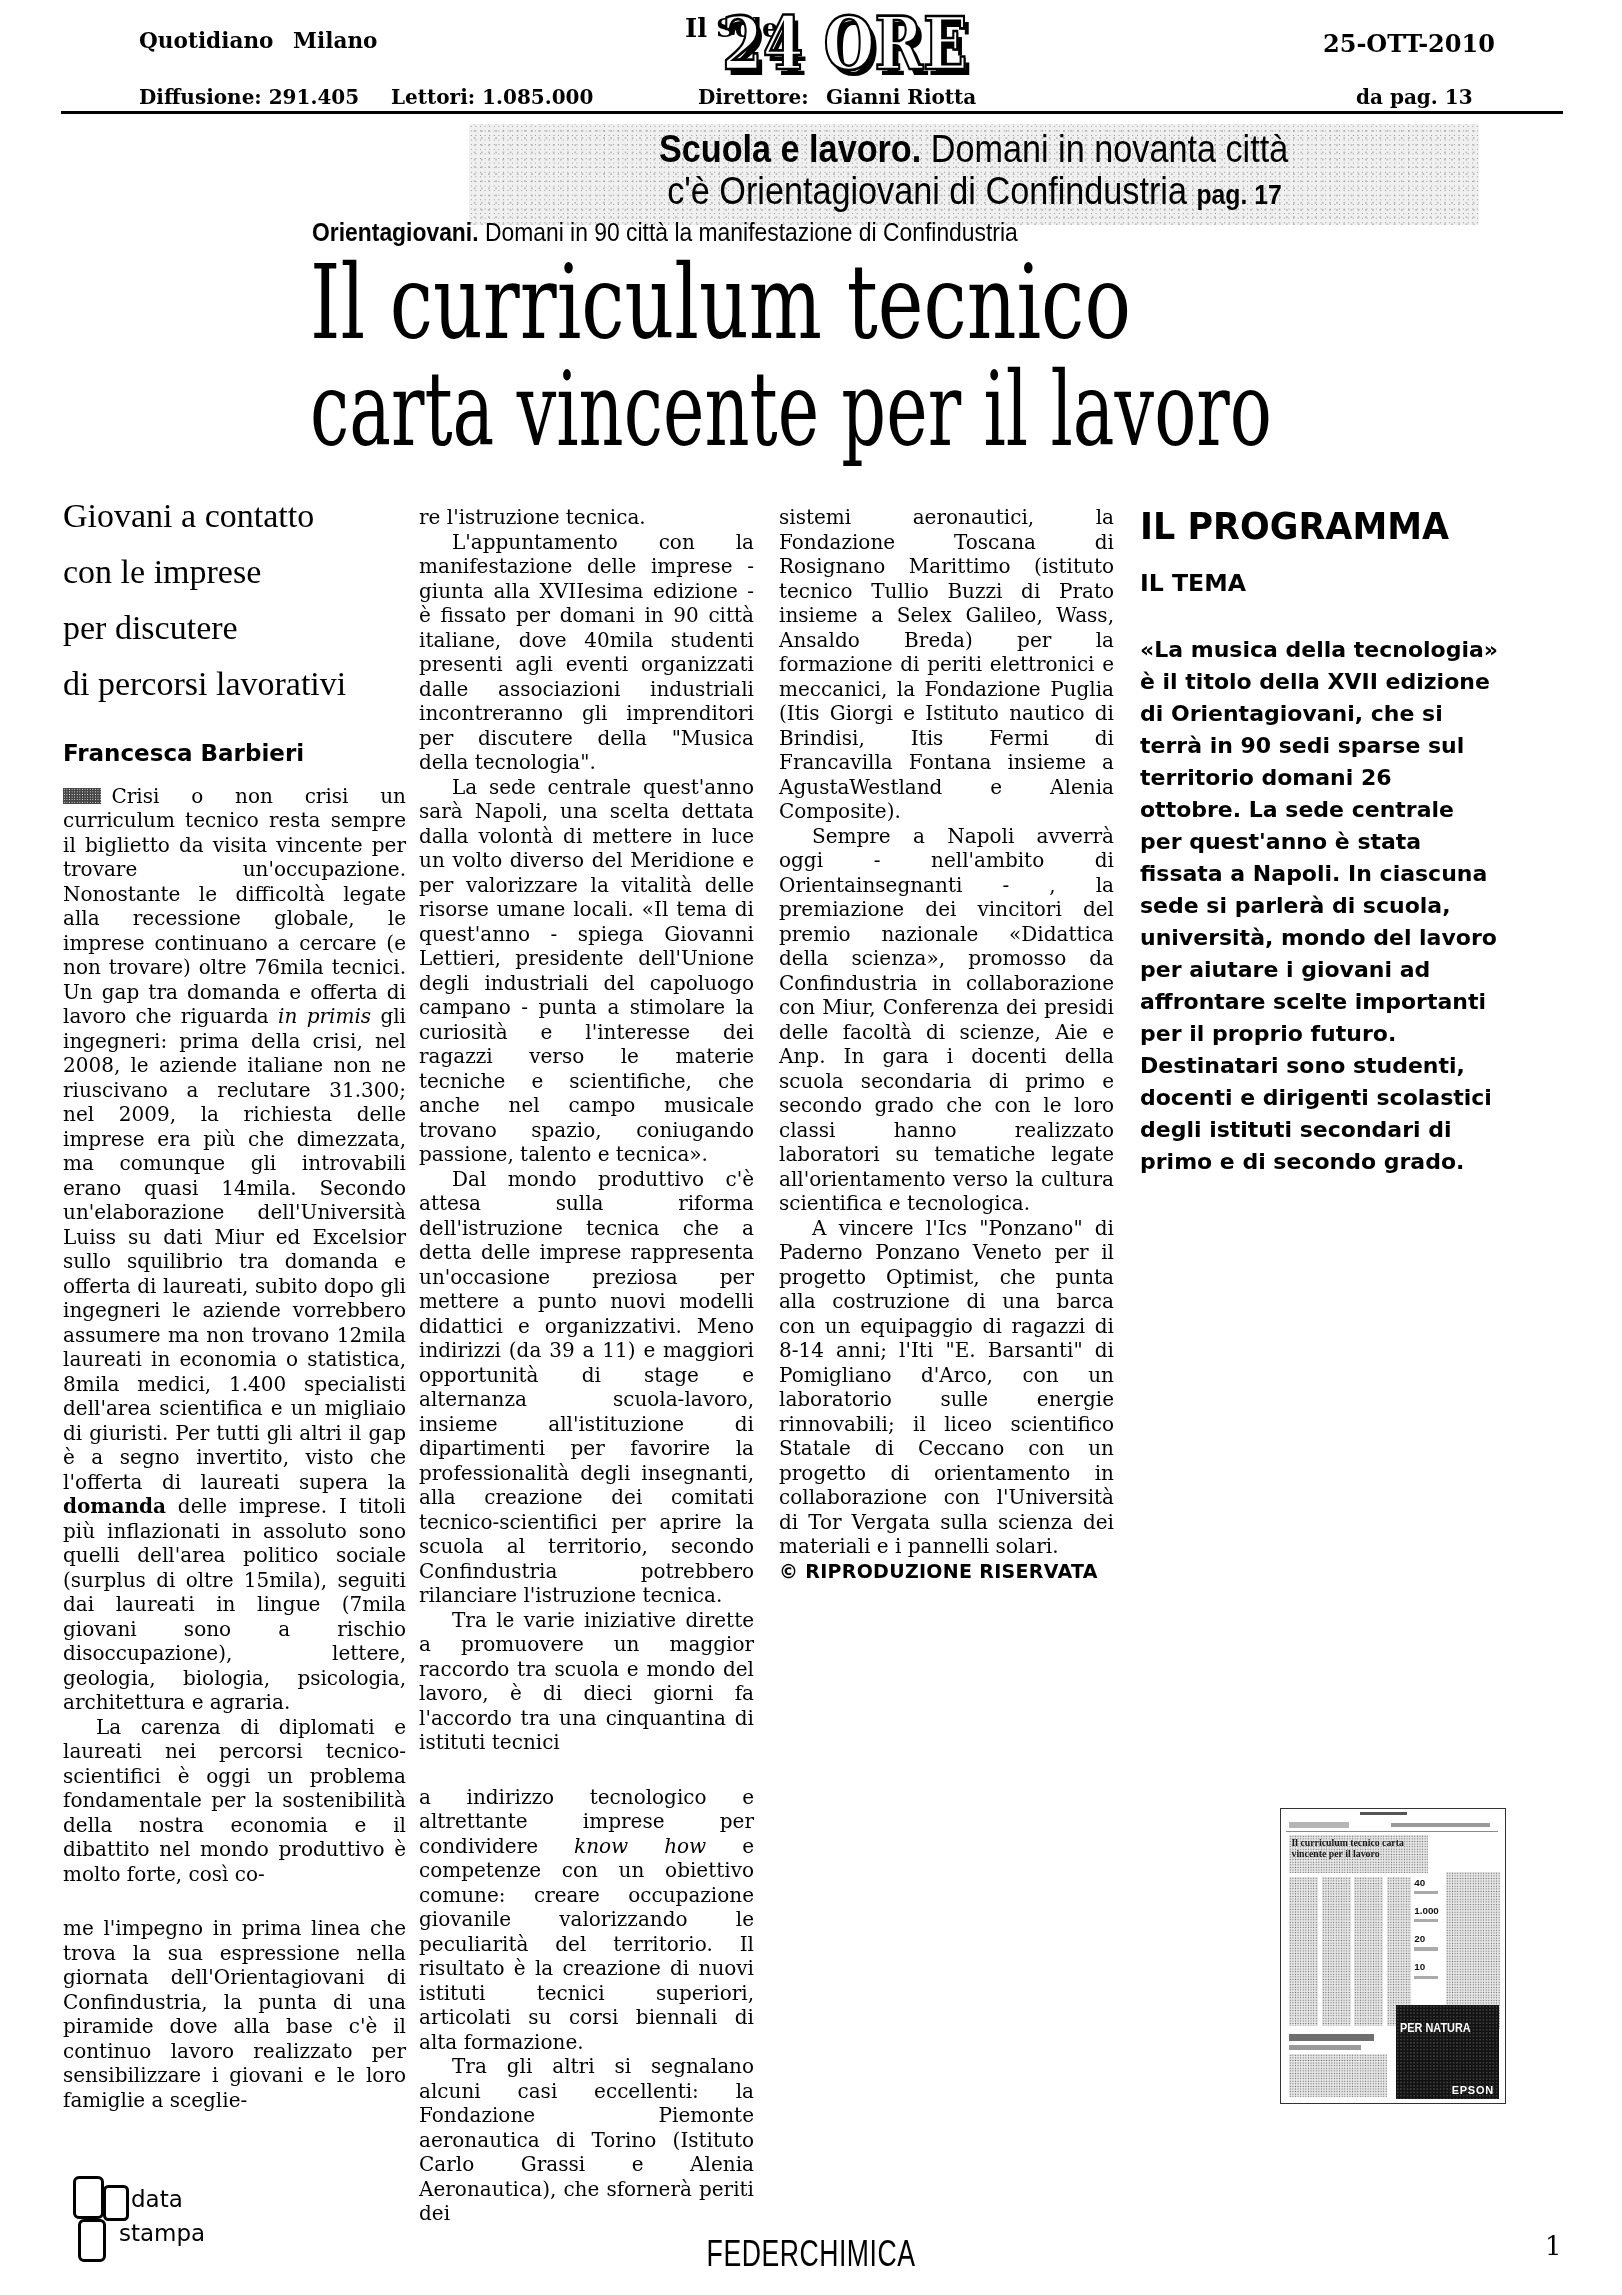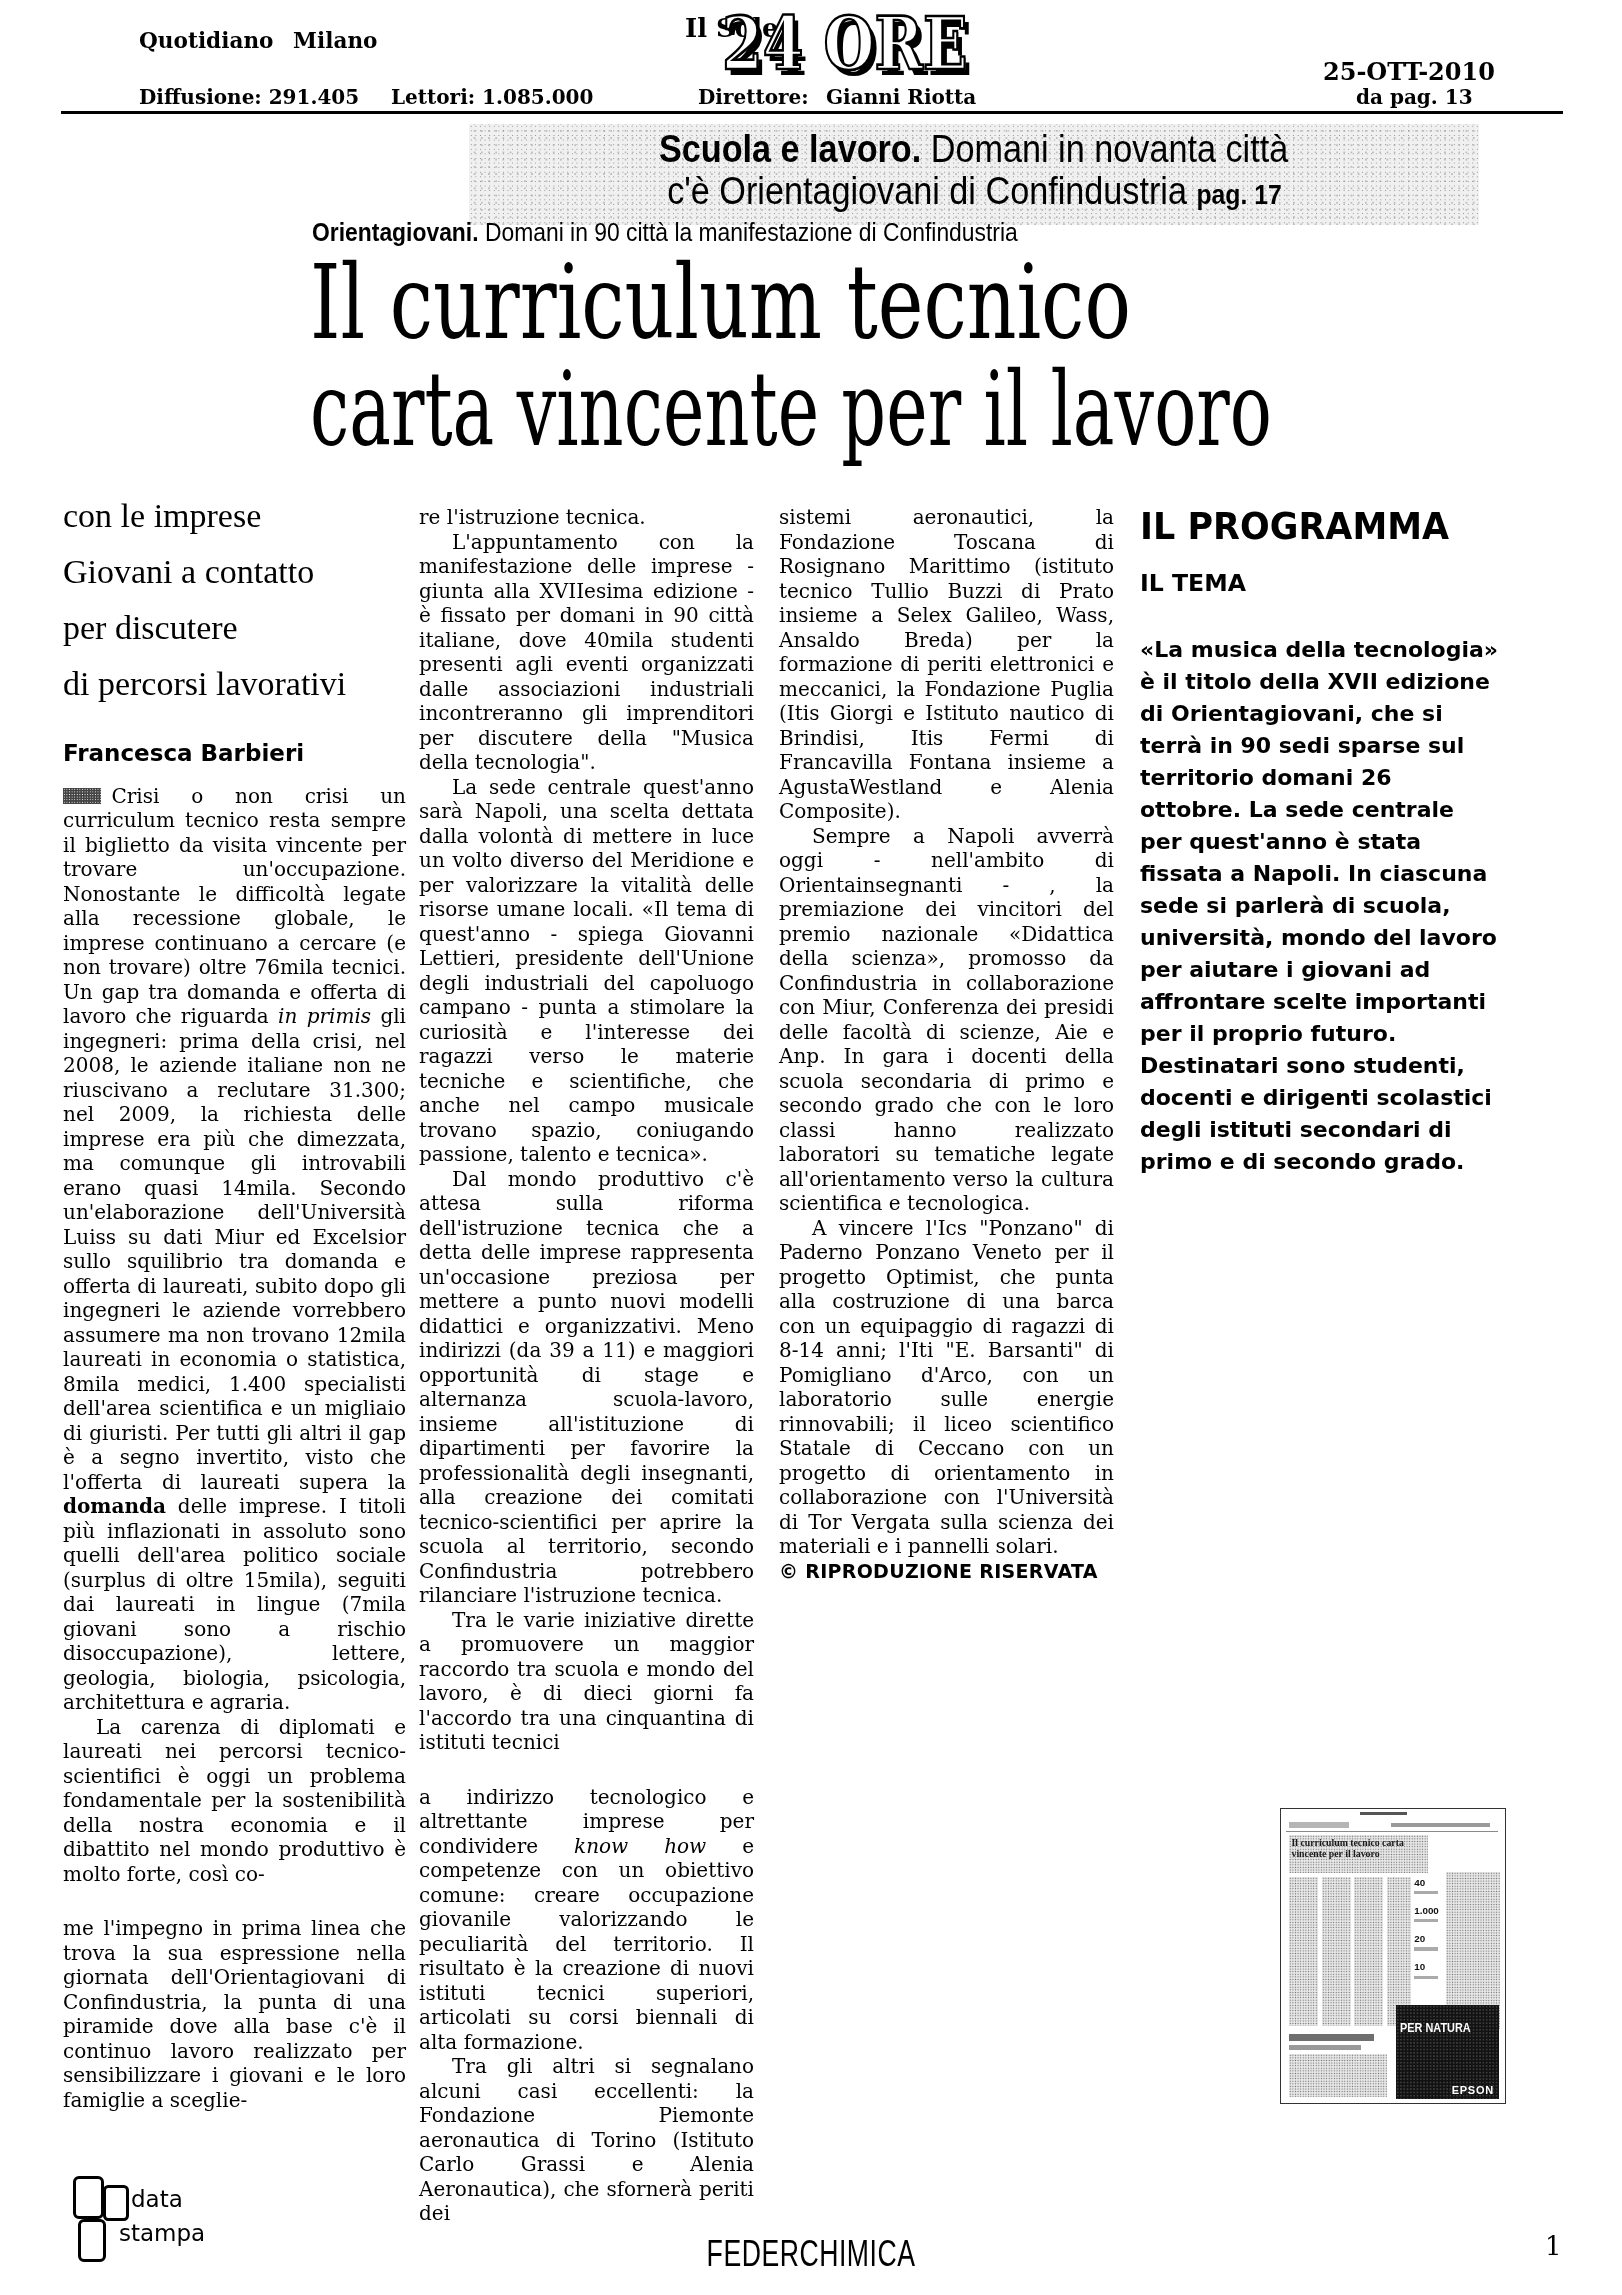--- a/index.html
+++ b/index.html
@@ -5,21 +5,21 @@
   html,body{margin:0;padding:0;background:#888;}
   .page{position:relative;width:1623px;height:2295px;background:#ffffff;overflow:hidden;color:#000;}
 
   
   .m-pub{position:absolute;left:139px;top:27.5px;font-family:"DejaVu Serif",serif;font-weight:bold;font-size:21.6px;white-space:nowrap;}
   .m-pub .city{margin-left:19.6px;}
   .m-logo{position:absolute;left:685px;top:10.5px;width:308px;height:88px;}
   .m-logo-prefix{position:absolute;left:0;top:2.6px;font-family:"DejaVu Serif",serif;font-weight:bold;font-size:26px;}
   .m-logo-main{position:absolute;left:37px;top:-3.9px;font-family:"DejaVu Serif",serif;font-weight:bold;font-size:73px;line-height:73px;white-space:nowrap;
     transform:scaleX(.8);transform-origin:0 0;color:#fff;-webkit-text-stroke:2.6px #000;text-shadow:5.9px 5.9px 0 #000,1.3px 1.3px 0 #000;}
-  .m-date{position:absolute;left:1323px;top:29px;font-family:"DejaVu Serif",serif;font-weight:bold;font-size:24px;margin-top:28px;}
+  .m-date{position:absolute;left:1323px;top:29px;font-family:"DejaVu Serif",serif;font-weight:bold;font-size:24px;}
   .m-row2{position:absolute;top:85px;font-family:"DejaVu Serif",serif;font-weight:bold;font-size:20px;white-space:nowrap;}
   .m-diff{left:139px;} .m-read{left:391px;} .m-dirl{left:698px;} .m-dirn{left:826px;} .m-pref{left:1356px;}
   .m-rule{position:absolute;left:61px;top:111px;width:1502px;height:2.6px;background:#000;}
 
   
   .promo{position:absolute;left:469px;top:124px;width:1010px;box-sizing:border-box;padding:3.9px 6.5px 9.2px;text-align:center;
     background-color:#f0f0f0;
     background-image:radial-gradient(#8d8d8d 0.7px,transparent 0.9px),radial-gradient(#bdbdbd 0.7px,transparent 0.9px);
     background-size:4.6px 4.6px,7.2px 7.2px;background-position:0 0,2px 3.3px;}
   .promo-line{display:inline-block;font-family:"Liberation Sans",sans-serif;font-size:38px;line-height:42px;white-space:nowrap;
@@ -133,22 +133,22 @@
     <span class="kicker-lead">Orientagiovani.</span><span> Domani in 90 città la manifestazione di Confindustria</span>
   </div>
 
   <div class="headline">
     <span class="hl hl1">Il curriculum tecnico</span>
     <span class="hl hl2">carta vincente per il lavoro</span>
   </div>
 
   <div class="col col1">
     <div class="standfirst">
+      <div>Giovani a contatto</div>
       <div>con le imprese</div>
-      <div>Giovani a contatto</div>
       <div>per discutere</div>
       <div>di percorsi lavorativi</div>
     </div>
     <div class="byline">Francesca Barbieri</div>
     <div class="body">
         <p class="para first"><span>Crisi o non crisi un curriculum tecnico resta sempre il biglietto da visita vincente per trovare un'occupazione. Nonostante le difficoltà legate alla recessione globale, le imprese continuano a cercare (e non trovare) oltre 76mila tecnici. Un gap tra domanda e offerta di lavoro che riguarda </span><span class="i">in primis</span><span> gli ingegneri: prima della crisi, nel 2008, le aziende italiane non ne riuscivano a reclutare 31.300; nel 2009, la richiesta delle imprese era più che dimezzata, ma comunque gli introvabili erano quasi 14mila. Secondo un'elaborazione dell'Università Luiss su dati Miur ed Excelsior sullo squilibrio tra domanda e offerta di laureati, subito dopo gli ingegneri le aziende vorrebbero assumere ma non trovano 12mila laureati in economia o statistica, 8mila medici, 1.400 specialisti dell'area scientifica e un migliaio di giuristi. Per tutti gli altri il gap è a segno invertito, visto che l'offerta di laureati supera la </span><span class="b">domanda</span><span> delle imprese. I titoli più inflazionati in assoluto sono quelli dell'area politico sociale (surplus di oltre 15mila), seguiti dai laureati in lingue (7mila giovani sono a rischio disoccupazione), lettere, geologia, biologia, psicologia, architettura e agraria.</span></p>
         <p class="para indent"><span>La carenza di diplomati e laureati nei percorsi tecnico-scientifici è oggi un problema fondamentale per la sostenibilità della nostra economia e il dibattito nel mondo produttivo è molto forte, così co-</span></p>
         <p class="para gap"><span>me l'impegno in prima linea che trova la sua espressione nella giornata dell'Orientagiovani di Confindustria, la punta di una piramide dove alla base c'è il continuo lavoro realizzato per sensibilizzare i giovani e le loro famiglie a sceglie-</span></p>
       </div>
   </div>

